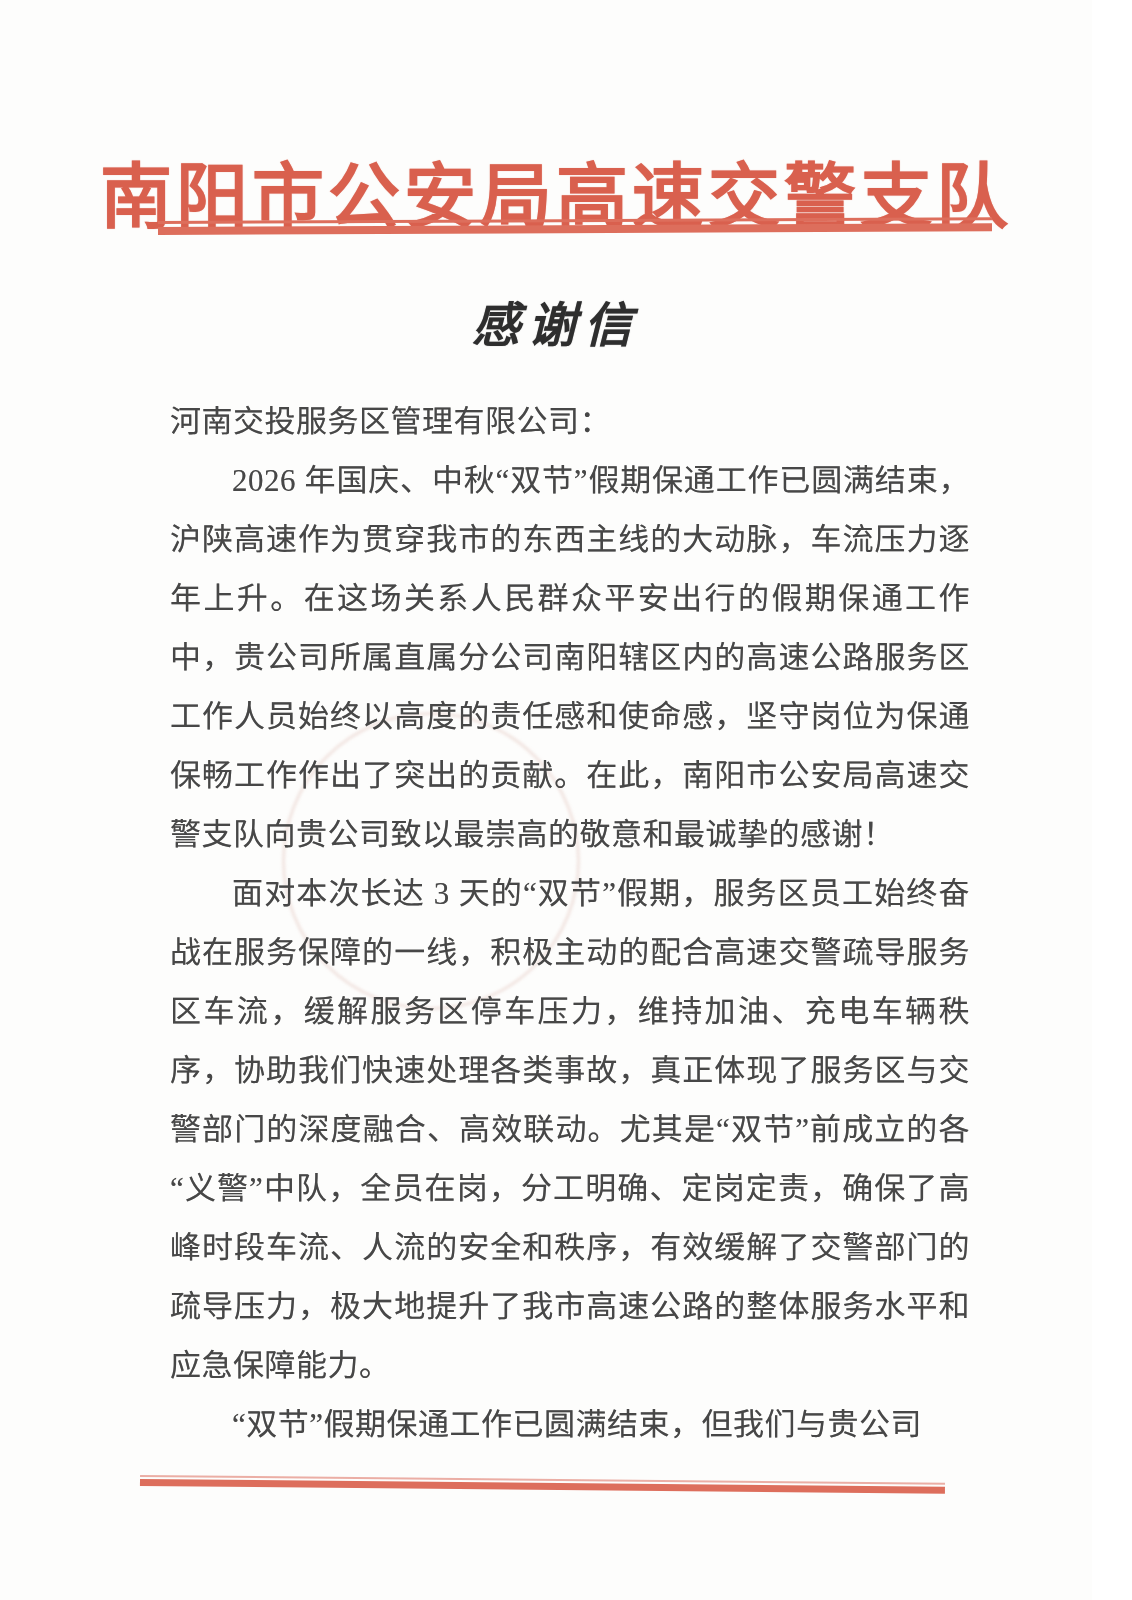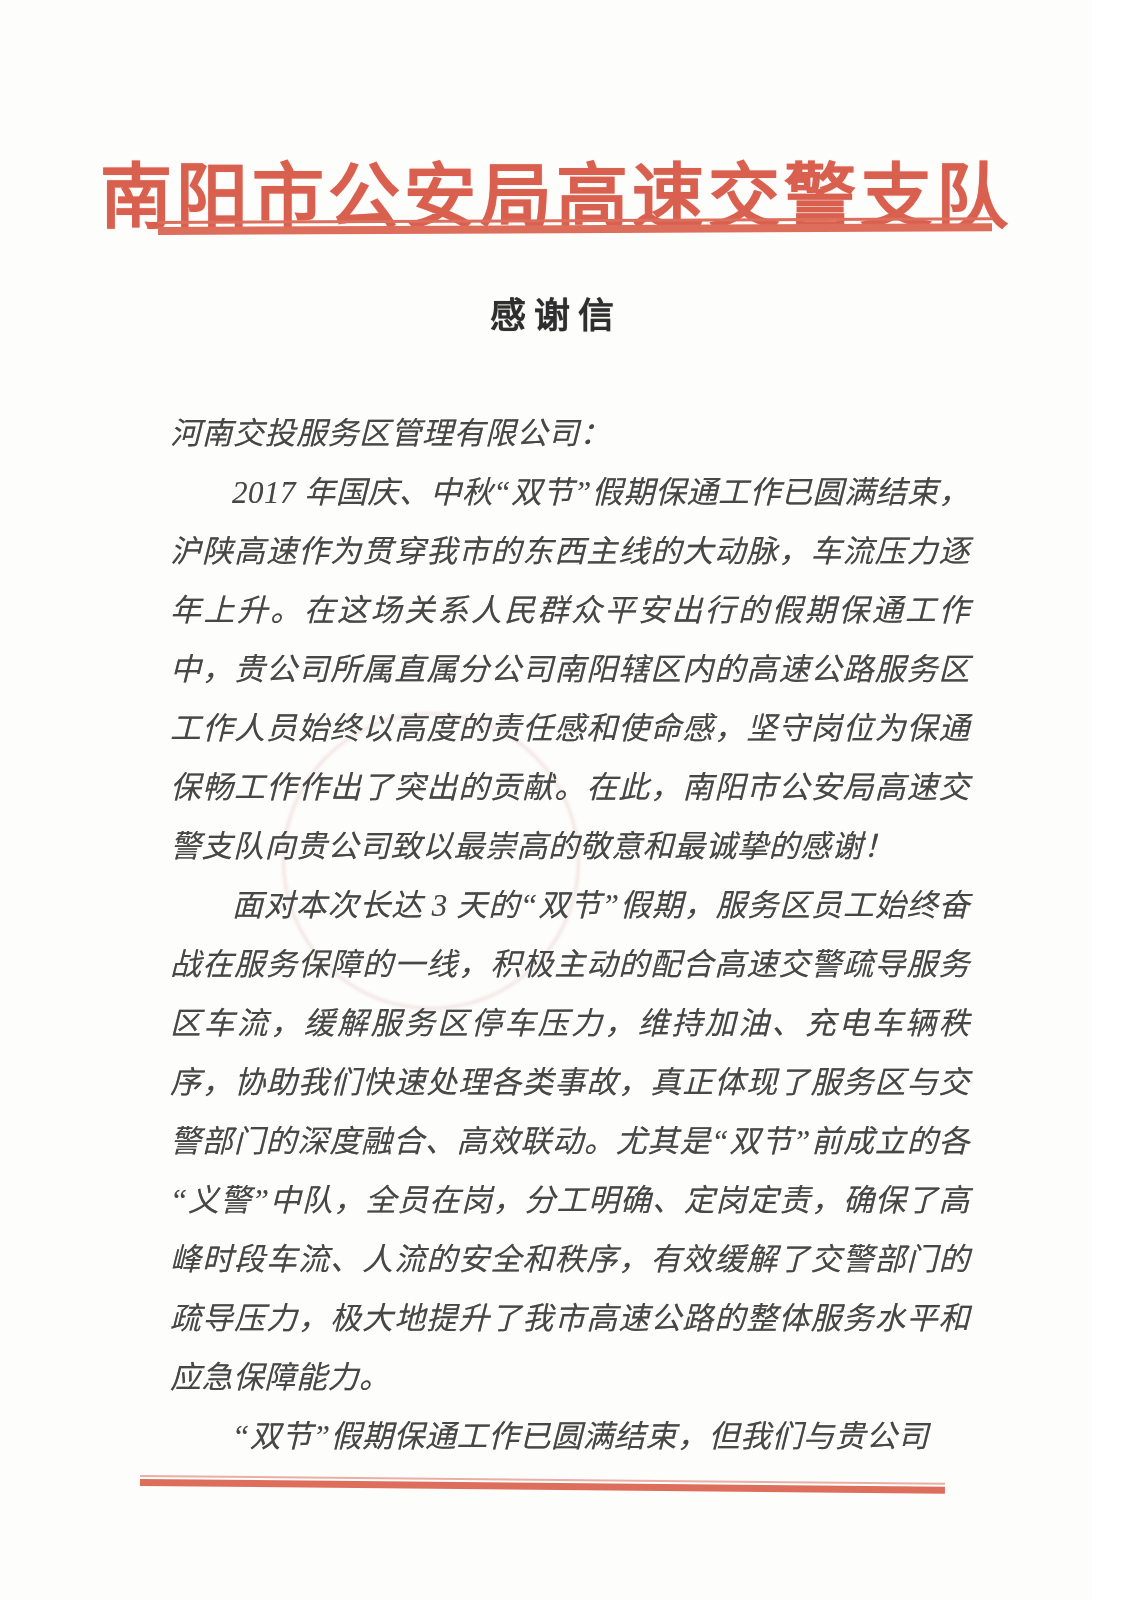--- a/index.html
+++ b/index.html
@@ -48,39 +48,39 @@
   .head-rule .rule-thin  { height: 3px; background: var(--rule-red); }
   .head-rule .rule-gap   { height: 3px; background: transparent; }
   .head-rule .rule-thick { height: 8px; background: var(--rule-red); }
   
   .title {
     position: absolute;
     top: 286px;
     left: 0;
     width: 1112px;
     text-align: center;
-    font-size: 36px;
+    font-size: 48px;
     font-weight: bold;
     letter-spacing: 8px;
     color: var(--title-text);
     text-shadow: 0 0 1px rgba(40,40,40,0.45);
+    font-style: italic;
   }
   
   .letter-body {
     position: absolute;
     left: 170px;
-    top: 404px;
+    top: 392px;
     width: 800px;
     font-size: 31px;
     line-height: 59px;
     color: var(--body-text);
     text-align: justify;
     letter-spacing: 0.5px;
     text-shadow: 0 0 0.6px rgba(70,70,70,0.5);
-    font-style: italic;
   }
   .letter-body p { margin: 0; }
   .letter-body p.para { text-indent: 2em; }
   
   .seal-ghost {
     position: absolute;
     left: 282px;
     top: 712px;
     width: 298px;
     height: 298px;
@@ -114,21 +114,21 @@
     <div class="rule-gap"></div>
     <div class="rule-thick"></div>
   </div>
 
   <h1 class="title">感谢信</h1>
 
   <div class="seal-ghost"></div>
 
   <div class="letter-body">
     <p class="recipient">河南交投服务区管理有限公司：</p>
-    <p class="para">2017 年国庆、中秋“双节”假期保通工作已圆满结束，沪陕高速作为贯穿我市的东西主线的大动脉，车流压力逐年上升。在这场关系人民群众平安出行的假期保通工作中，贵公司所属直属分公司南阳辖区内的高速公路服务区工作人员始终以高度的责任感和使命感，坚守岗位为保通保畅工作作出了突出的贡献。在此，南阳市公安局高速交警支队向贵公司致以最崇高的敬意和最诚挚的感谢！</p>
+    <p class="para">2026 年国庆、中秋“双节”假期保通工作已圆满结束，沪陕高速作为贯穿我市的东西主线的大动脉，车流压力逐年上升。在这场关系人民群众平安出行的假期保通工作中，贵公司所属直属分公司南阳辖区内的高速公路服务区工作人员始终以高度的责任感和使命感，坚守岗位为保通保畅工作作出了突出的贡献。在此，南阳市公安局高速交警支队向贵公司致以最崇高的敬意和最诚挚的感谢！</p>
     <p class="para">面对本次长达 3 天的“双节”假期，服务区员工始终奋战在服务保障的一线，积极主动的配合高速交警疏导服务区车流，缓解服务区停车压力，维持加油、充电车辆秩序，协助我们快速处理各类事故，真正体现了服务区与交警部门的深度融合、高效联动。尤其是“双节”前成立的各“义警”中队，全员在岗，分工明确、定岗定责，确保了高峰时段车流、人流的安全和秩序，有效缓解了交警部门的疏导压力，极大地提升了我市高速公路的整体服务水平和应急保障能力。</p>
     <p class="para">“双节”假期保通工作已圆满结束，但我们与贵公司</p>
   </div>
 
   <div class="foot-rule">
     <div class="rule-thin"></div>
     <div class="rule-gap"></div>
     <div class="rule-thick"></div>
   </div>
 

